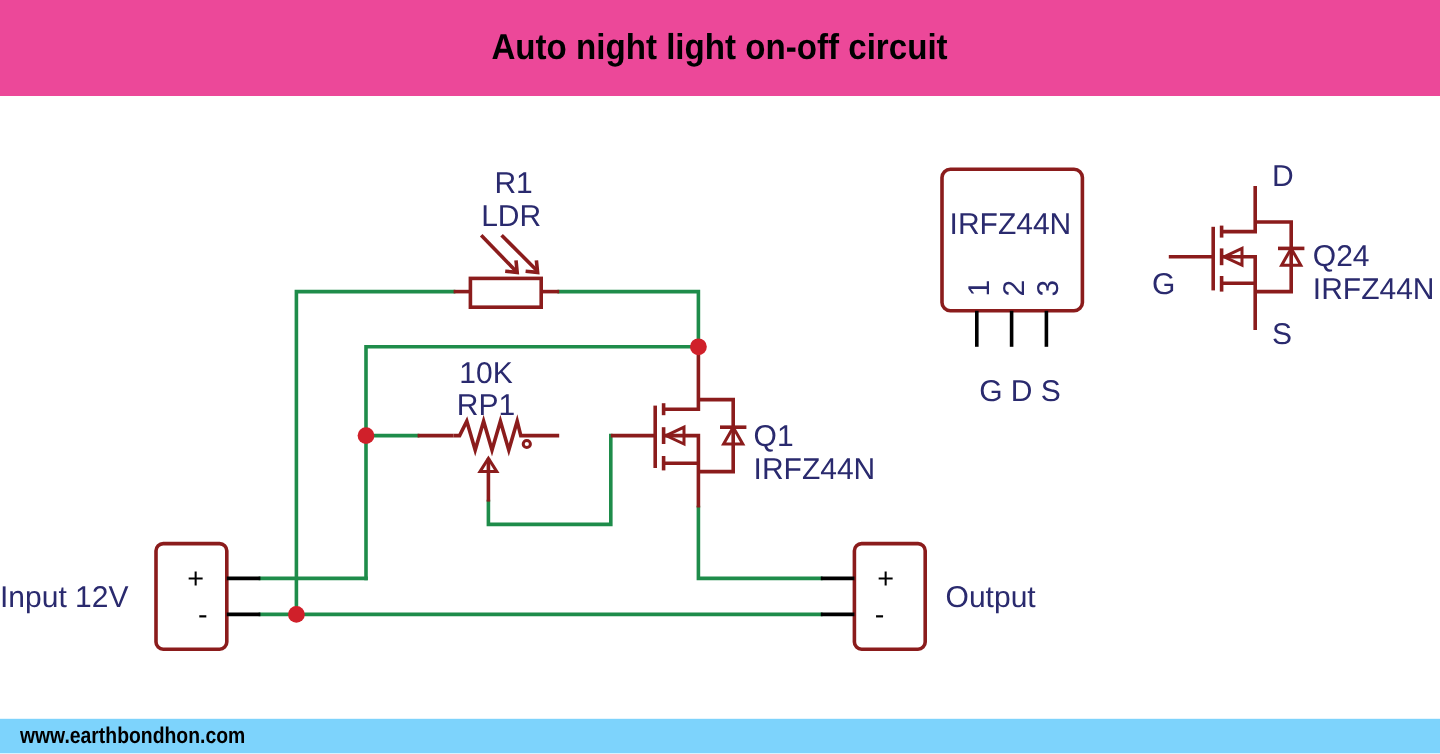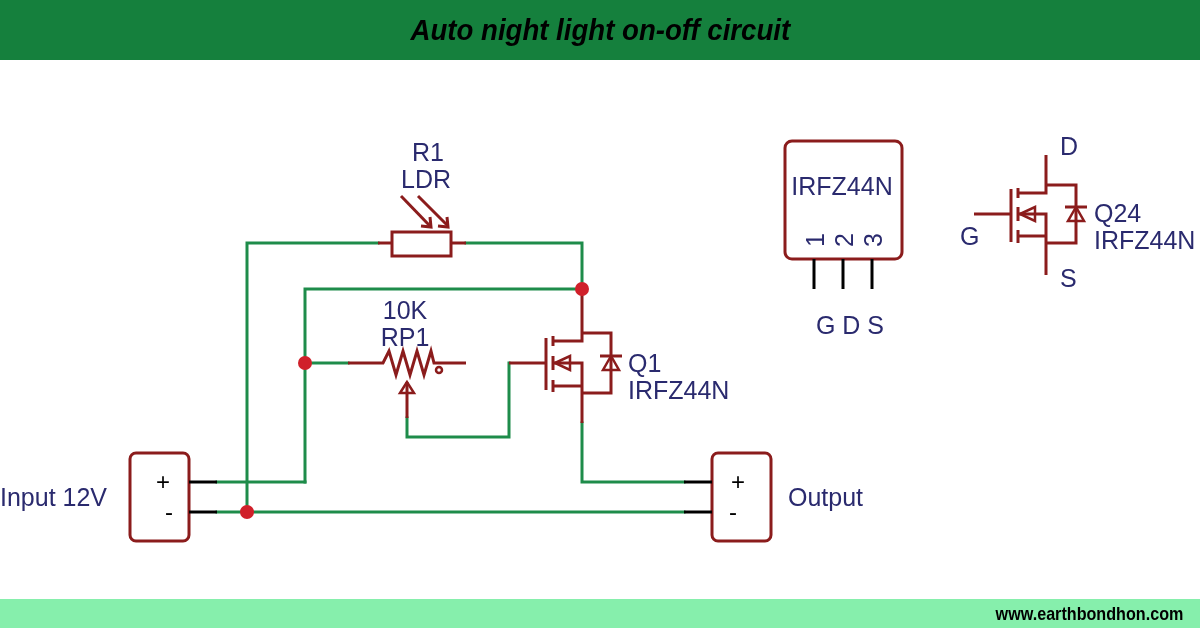--- a/index.html
+++ b/index.html
@@ -1,19 +1,19 @@
 <!DOCTYPE html>
 <html><head>
 <meta charset="utf-8">
 <style>
   html, body { margin: 0; padding: 0; background: #ffffff; }
   body { width: 1200px; height: 628px; position: relative; overflow: hidden; font-family: "Liberation Sans", sans-serif; }
-  .header { position: absolute; left: 0; top: 0; width: 1200px; height: 60px; background: #15803d; display: flex; align-items: center; justify-content: center; font-style: italic; }
+  .header { position: absolute; left: 0; top: 0; width: 1200px; height: 80px; background: #ec4899; display: flex; align-items: center; justify-content: center; }
   .header h1 { margin: 0; font-size: 30px; font-weight: bold; color: #000; letter-spacing: 0; transform: scaleX(0.92); }
-  .footer { position: absolute; left: 0; top: 599px; width: 1200px; height: 29px; background: #86efac; display: flex; align-items: center; justify-content: flex-end; }
+  .footer { position: absolute; left: 0; top: 599px; width: 1200px; height: 29px; background: #7dd3fc; display: flex; align-items: center; justify-content: flex-start; }
   .footer span { font-size: 19px; font-weight: bold; color: #000; transform: scaleX(0.85); }
   svg.schem { position: absolute; left: 0; top: 0; width: 1200px; height: 628px; }
   .wire { stroke: #1e8c4a; stroke-width: 3; fill: none; stroke-linecap: square; }
   .comp { stroke: #8b1c1c; stroke-width: 3; fill: none; }
   .blk { stroke: #000; stroke-width: 3; fill: none; }
   .dot { fill: #d0202a; }
   .lbl { fill: #2a2a6e; font-family: "Liberation Sans", sans-serif; font-size: 25px; }
   .sign { fill: #000; font-family: "Liberation Sans", sans-serif; font-size: 24px; }
 </style>
 </head>

